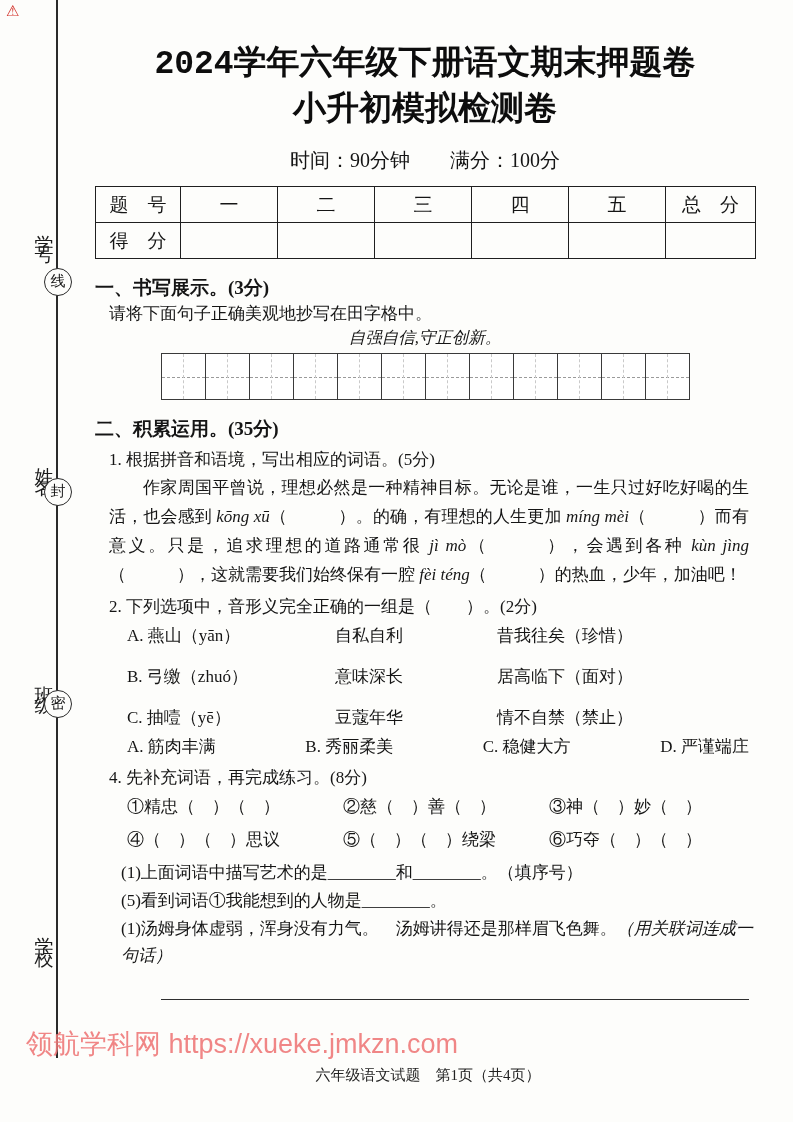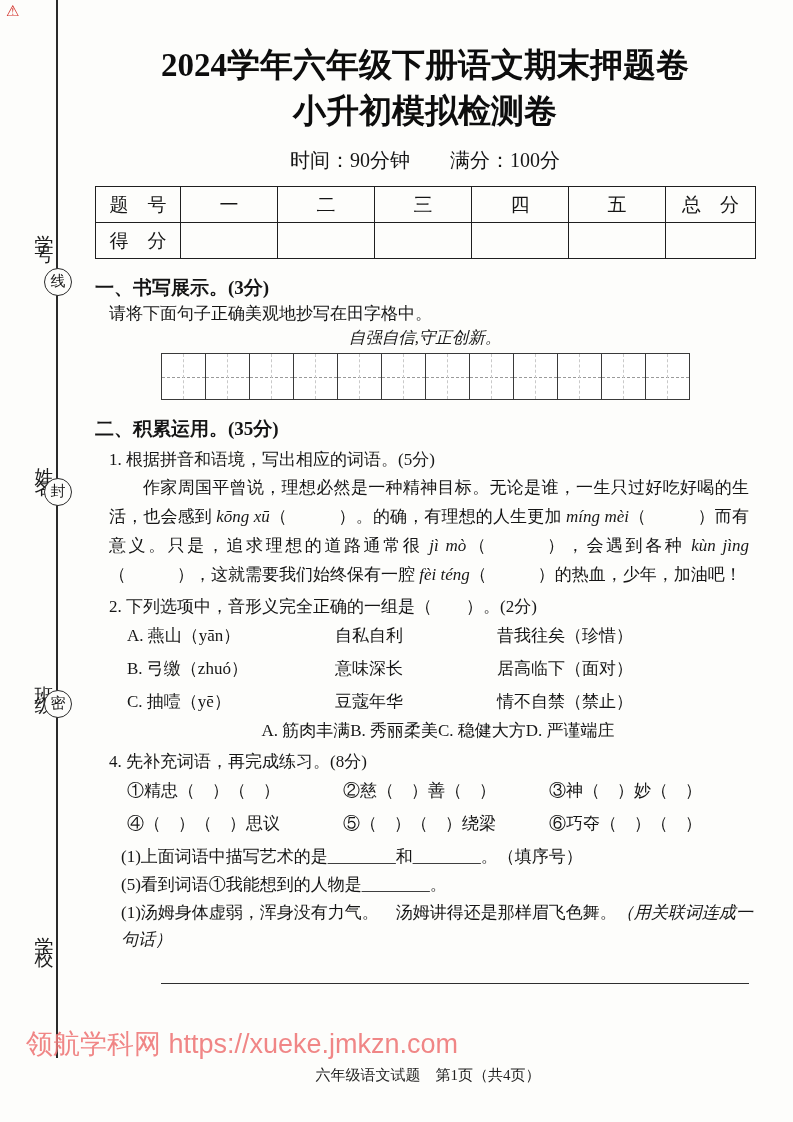--- a/index.html
+++ b/index.html
@@ -8,21 +8,21 @@
   
   .corner{position:absolute;left:6px;top:4px;color:#d22f27;font-size:15px;line-height:1;}
 
   
   .seal-rule{position:absolute;left:56px;top:0;width:2px;height:1058px;background:#2a2a2a;}
   .seal-label{position:absolute;left:31px;writing-mode:vertical-rl;text-orientation:upright;font-size:19px;letter-spacing:11px;color:#1a1a1a;}
   .seal-char{position:absolute;left:44px;width:26px;height:26px;border:1.6px solid #2a2a2a;border-radius:50%;background:#fdfdfb;text-align:center;line-height:24px;font-size:15px;z-index:2;}
 
   
   .content{position:absolute;left:95px;top:0;width:660px;padding-top:46px;font-size:17px;line-height:27px;}
-  .title{text-align:center;font-family:Liberation Serif, serif;font-weight:700;font-size:33px;line-height:38px;margin:0;color:#0d0d0d;}
+  .title{text-align:center;font-family:Liberation Mono, monospace;font-weight:700;font-size:33px;line-height:38px;margin:0;color:#0d0d0d;}
   .t2{margin-top:8px;}
   .meta{margin-top:18px;text-align:center;font-size:20px;line-height:24px;}
 
   .score-table{border-collapse:collapse;margin:14px auto 0;width:660px;table-layout:fixed;padding-left:36px;}
   .score-table td{border:1.7px solid #1f1f1f;height:35px;text-align:center;font-size:19px;padding:0;}
 
   .sec-heading{margin-top:16px;font-weight:700;font-size:19px;line-height:26px;}
   .body-text{margin-left:14px;line-height:26px;}
   .q-title{margin-top:4px;line-height:27px;}
   .sentence{text-align:center;line-height:22px;font-size:16.5px;}
@@ -30,22 +30,22 @@
 
   .tian-grid{display:flex;width:fit-content;margin:4px auto 0;border:1.6px solid #3a3a3a;}
   .tian{width:43px;height:45px;border-right:1px solid #3a3a3a;position:relative;background:#fff;}
   .tian:last-child{border-right:none;}
   .tian::before{content:"";position:absolute;left:0;right:0;top:50%;border-top:1px dashed #9a9a9a;}
   .tian::after{content:"";position:absolute;top:0;bottom:0;left:50%;border-left:1px dashed #c9c9c9;}
 
   .para{margin:0 0 0 14px;width:640px;text-align:justify;text-indent:2em;line-height:29px;}
   .py{font-style:italic;}
 
-  .opt-grid{display:grid;grid-template-columns:208px 162px auto;row-gap:6px;margin:2px 0 0 32px;line-height:27px;}
-  .q3-opts{display:flex;justify-content:center;width:622px;margin:2px 0 0 32px;line-height:27px;}
+  .opt-grid{display:grid;grid-template-columns:208px 162px auto;row-gap:14px;margin:2px 0 0 32px;line-height:27px;}
+  .q3-opts{display:flex;justify-content:space-between;width:622px;margin:2px 0 0 32px;line-height:27px;}
   .items-grid{display:grid;grid-template-columns:216px 206px auto;row-gap:6px;margin:2px 0 0 32px;line-height:27px;}
   .sub{margin:6px 0 0 26px;line-height:27px;}
   .sub + .sub{margin-top:1px;}
 
   .em-dot{-webkit-text-emphasis:filled dot #151515;text-emphasis:filled dot #151515;-webkit-text-emphasis-position:under right;text-emphasis-position:under right;}
 
   .answer-line{margin:30px 0 0 66px;width:588px;border-top:1.6px solid #2f2f2f;height:0;}
 
   .footer{position:absolute;left:98px;top:1066px;width:660px;text-align:center;font-size:15px;color:#222;}
   .watermark{position:absolute;left:26px;top:1026px;font-family:"Liberation Sans",sans-serif;font-size:27px;color:#ef7a7a;opacity:.9;white-space:nowrap;z-index:3;}

